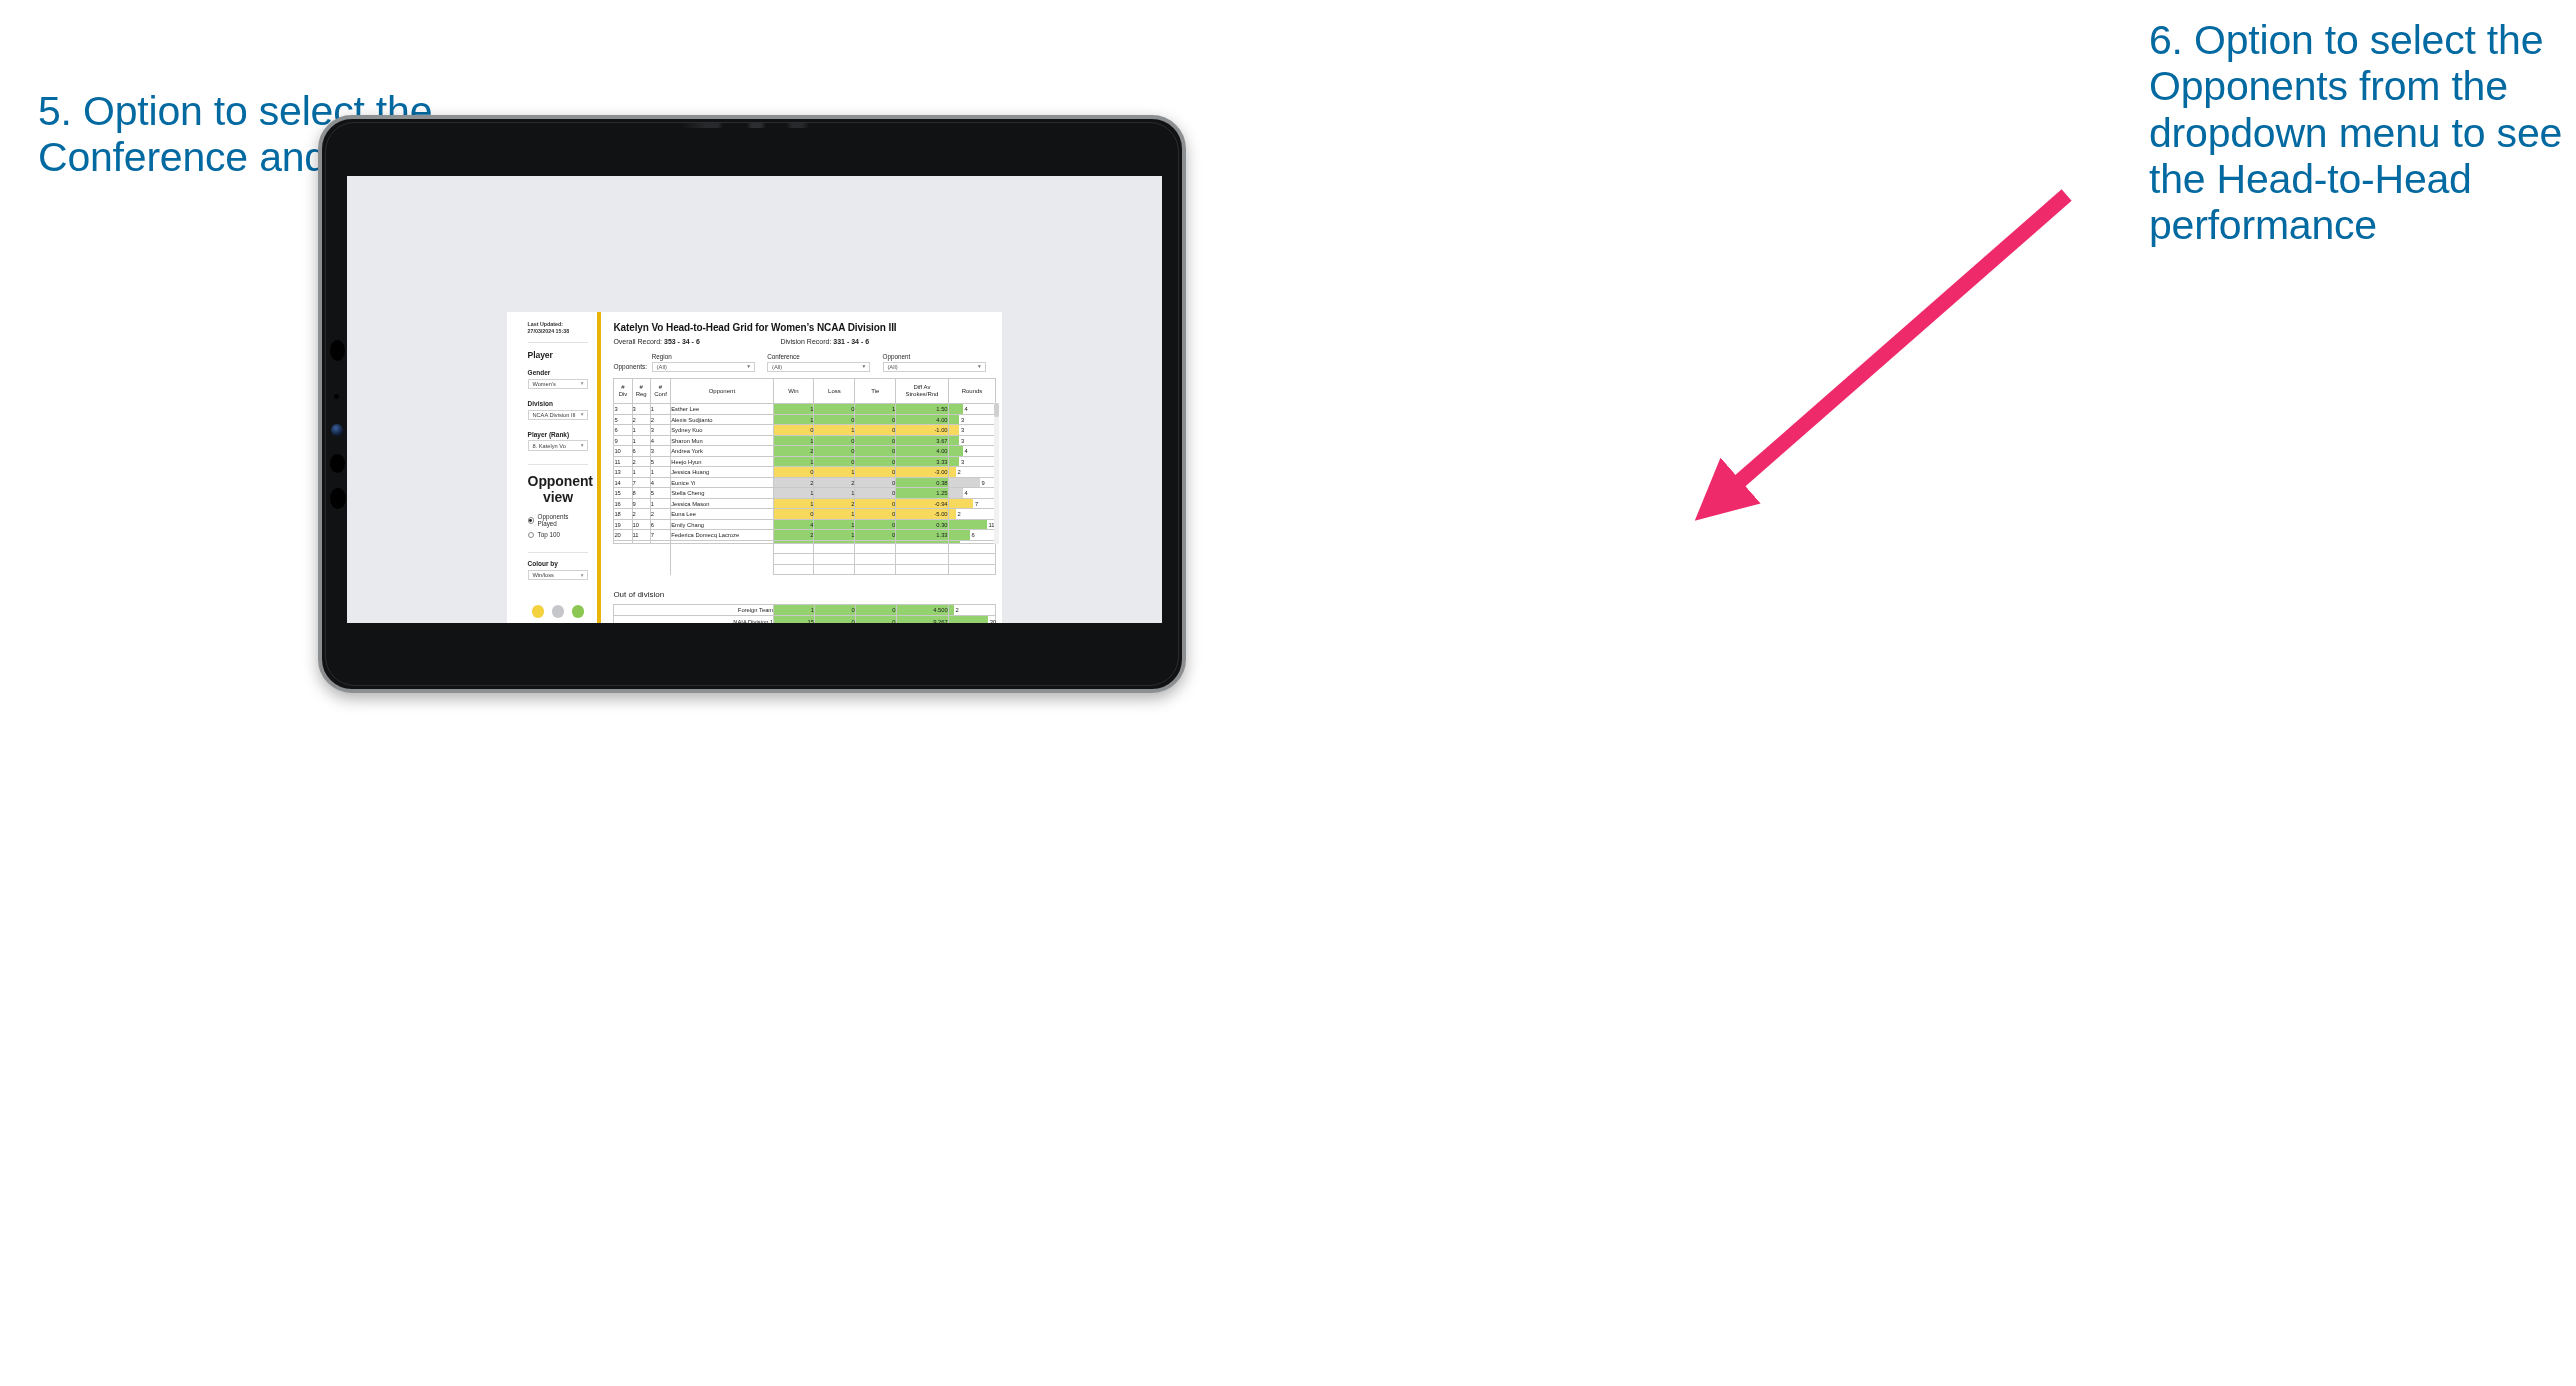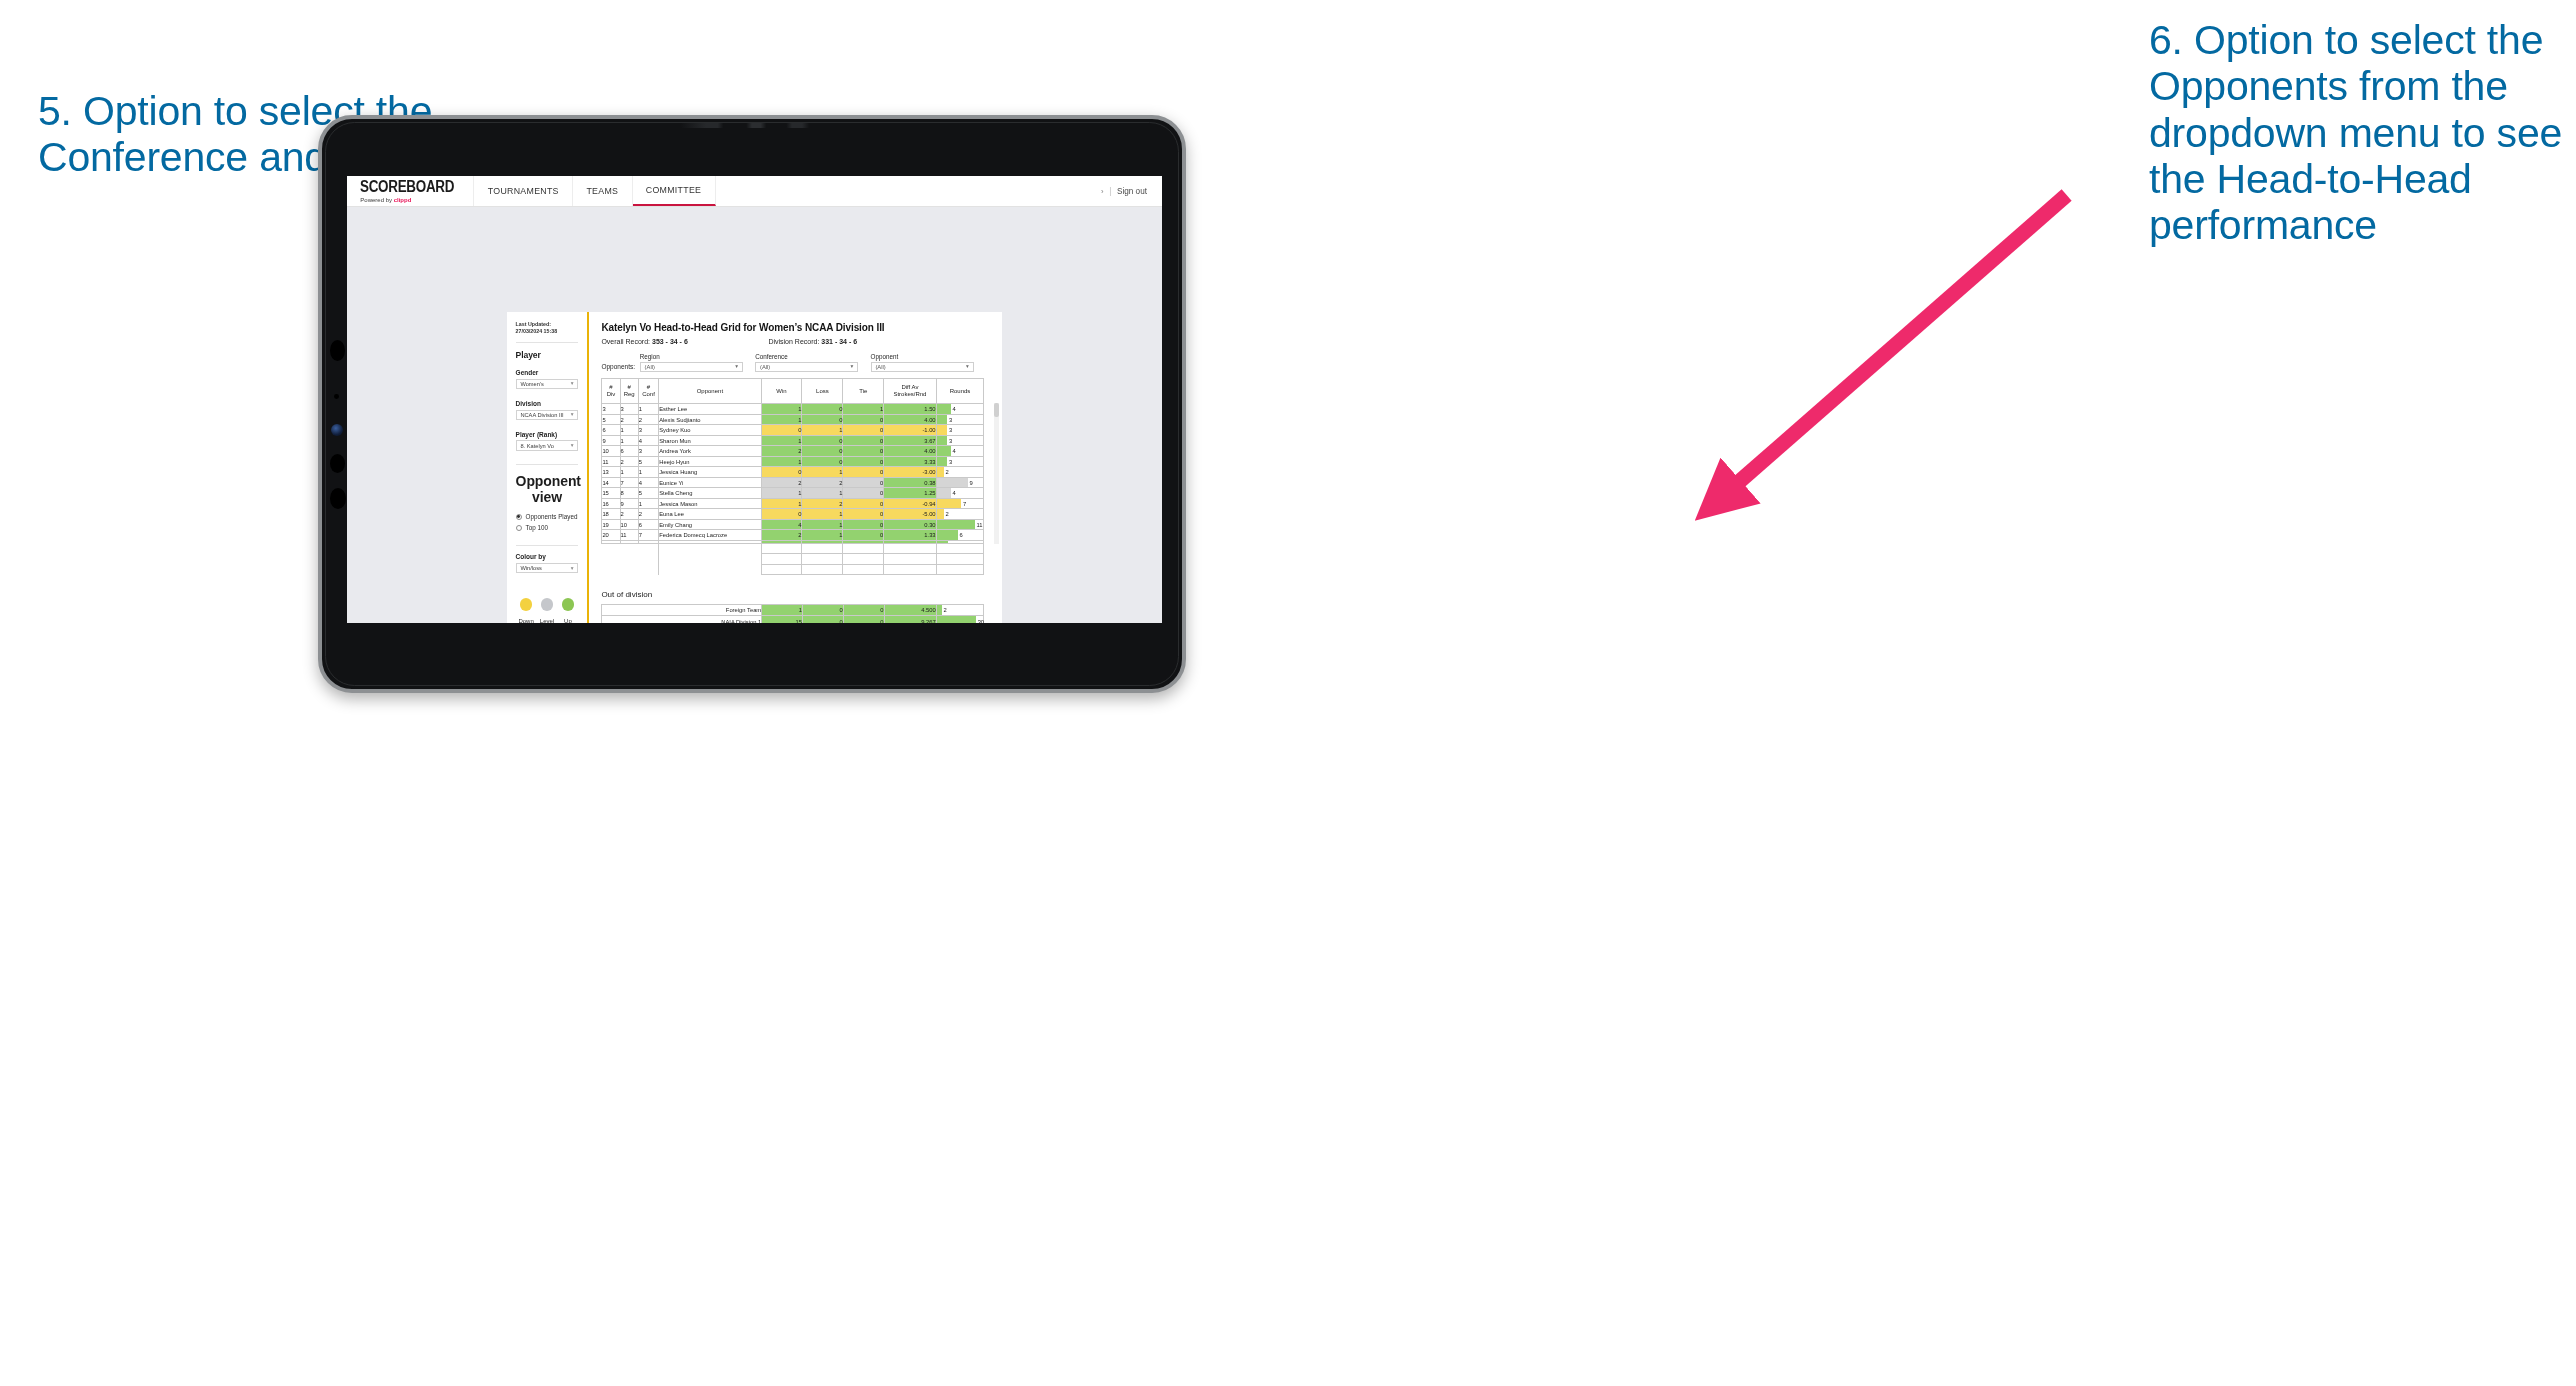--- a/index.html
+++ b/index.html
@@ -122,24 +122,25 @@
     position: absolute; left: 160px; top: 136px;
     width: 495px; height: 352px;
     background: #ffffff;
     display: flex; flex-direction: column;
   }
   #viz-body { display: flex; flex: 1; min-height: 0; }
 
   
   #sidebar {
     width: 82px; flex: 0 0 82px;
-    border-right: 2px solid #eab308;
+    border-right: 4px solid #eab308;
     padding: 8.6px 8.6px 0 8.6px;
     font-size: 6px; color: #2f2f2f;
     position: relative;
+    margin-left: 12px;
   }
   .last-upd { font-size: 5.3px; color: #333; line-height: 1.35; font-weight: 600; }
   .hr { height: 1px; background: #e3e3e3; margin: 6.7px 0 7.6px; }
   .sec-title { font-size: 8.6px; font-weight: 700; color: #1d1d1d; margin-bottom: 8.6px; letter-spacing: -0.1px;}
   .sec-title.center { text-align: center; font-size: 14px; }
   .fld-label { font-size: 6.5px; font-weight: 700; color: #232323; margin-bottom: 2.9px; }
   .sel {
     height: 10.5px; border: 1px solid #d2d2d2; background: #fff;
     display: flex; align-items: center; justify-content: space-between;
     padding: 0 2.9px 0 3.8px; font-size: 5.7px; color: #3b3b3b; margin-bottom: 10.5px;
@@ -232,34 +233,20 @@
   <div id="tablet">
     <div class="top-sensor"></div>
     <div class="bezel-dot d1"></div>
     <div class="bezel-dot d2"></div>
     <div class="bezel-dot d3"></div>
     <div class="bezel-dot d4"></div>
     <div class="bezel-dot d5"></div>
 
     <div id="screen">
 
-      <div id="app-header">
-        <div id="brand">
-          <div class="bt">SCOREBOARD</div>
-          <div class="bs"><span>Powered by </span><b>clippd</b></div>
-        </div>
-        <div class="top-tab">TOURNAMENTS</div>
-        <div class="top-tab">TEAMS</div>
-        <div class="top-tab active">COMMITTEE</div>
-        <div id="header-right">
-          <span class="chev">›</span>
-          <span class="sep">|</span>
-          <span>Sign out</span>
-        </div>
-      </div>
 
 
       <div id="viz">
         <div id="viz-body">
 
           <div id="sidebar">
             <div class="last-upd">Last Updated: 27/03/2024 15:38</div>
             <div class="hr"></div>
 
             <div class="sec-title">Player</div>

